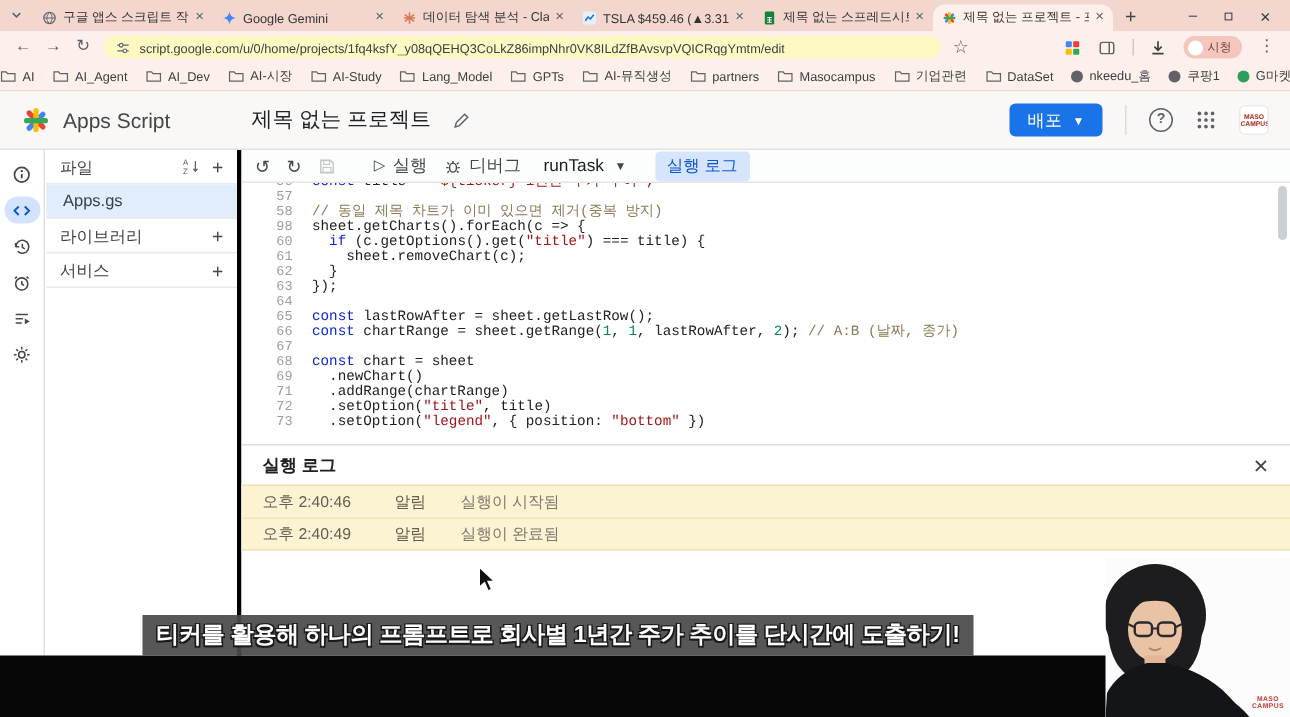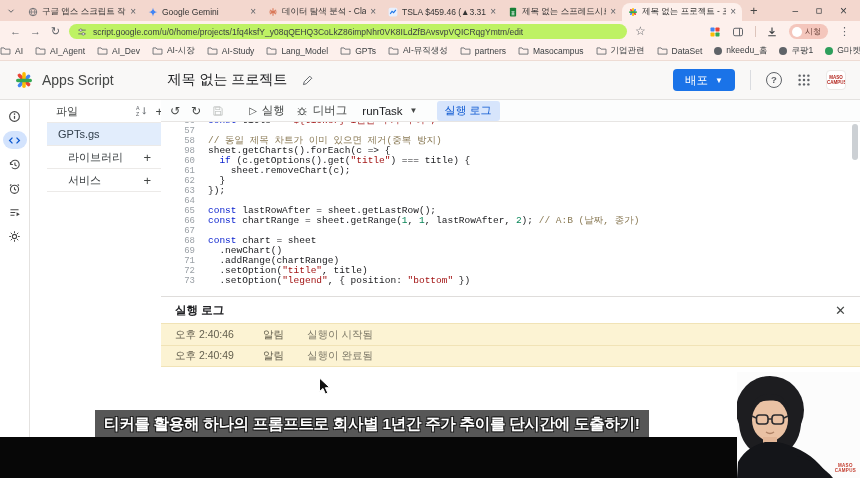--- a/index.html
+++ b/index.html
@@ -15,21 +15,21 @@
   .tab-label{flex:1;font-size:8.5px;white-space:nowrap;overflow:hidden;color:#333;}
   .tab-close{font-size:10px;color:#5f6368;line-height:10px;}
   .favicon{width:10px;height:10px;flex:0 0 auto;}
   .favicon svg{width:10px;height:10px;display:block;}
   .newtab{margin-left:8px;color:#454545;font-size:13px;align-self:center;line-height:18px;}
   .wincontrols{margin-left:auto;display:flex;gap:17px;padding-right:13px;color:#3c4043;align-self:center;align-items:center;}
   .wc{font-size:10px;line-height:10px;}
   .wc svg{width:8px;height:8px;display:block;}
   .navbar{position:absolute;top:21px;left:0;width:860px;height:21px;background:#fdf0ec;display:flex;align-items:center;gap:7px;padding:0 9px;box-sizing:border-box;}
   .nav-ic{color:#5f6368;font-size:11px;width:13px;text-align:center;line-height:13px;}
-  .urlbar{width:558px;height:15px;background:#bef264;border-radius:8px;display:flex;align-items:center;gap:6px;padding:0 8px;box-sizing:border-box;}
+  .urlbar{width:558px;height:15px;background:#fef9c3;border-radius:8px;display:flex;align-items:center;gap:6px;padding:0 8px;box-sizing:border-box;}
   .urlbar svg{width:10px;height:10px;flex:0 0 auto;}
   .url-text{font-size:8.5px;color:#3c4043;white-space:nowrap;overflow:hidden;}
   .nav-right{margin-left:auto;display:flex;align-items:center;gap:10px;}
   .nav-right .nav-ic svg{width:12px;height:12px;display:block;}
   .nav-divider{width:1px;height:11px;background:#ddc4bb;}
   .profile-pill{height:15px;background:#f4c6bc;border-radius:8px;display:flex;align-items:center;gap:3px;padding:0 7px 0 3px;}
   .pill-avatar{width:10px;height:10px;border-radius:50%;background:#fff;}
   .pill-label{font-size:8px;color:#6b443c;}
   .bookmarks{position:absolute;top:42px;left:0;width:860px;height:19px;background:#fdf0ec;border-bottom:1px solid #eedcd4;display:flex;align-items:center;gap:12px;padding:0 0;box-sizing:border-box;}
   .bm{display:flex;align-items:center;gap:4px;white-space:nowrap;font-size:8.5px;color:#3c4043;}
@@ -47,27 +47,27 @@
   .deploy-caret{font-size:8px;}
   .gas-divider{width:1px;height:20px;background:#dadce0;}
   .help-ic{width:14px;height:14px;border:1.4px solid #5f6368;border-radius:50%;color:#5f6368;font-size:9.5px;line-height:14px;text-align:center;font-weight:700;}
   .grid-ic svg{width:14px;height:14px;display:block;}
   .gas-avatar{width:20px;height:20px;border-radius:4px;background:#fff;border:1px solid #ece9e7;color:#b3261e;font-weight:700;font-size:4.5px;line-height:5px;text-align:center;box-sizing:border-box;padding-top:4px;overflow:hidden;}
   
   .rail{position:absolute;top:100px;left:0;width:30px;height:337px;background:#fff;border-right:1px solid #e4e2e0;box-sizing:border-box;display:flex;flex-direction:column;align-items:center;padding-top:7px;gap:6px;}
   .rail-item{width:24px;height:18px;border-radius:9px;display:flex;align-items:center;justify-content:center;color:#474747;}
   .rail-item.active{background:#d3e3fd;color:#0b57d0;}
   .rail-item svg{width:13px;height:13px;display:block;}
-  .filepanel{position:absolute;top:100px;left:47px;width:130px;height:337px;background:#fff;border-right:5px solid #000000;box-sizing:border-box;}
+  .filepanel{position:absolute;top:100px;left:31px;width:130px;height:337px;background:#fff;border-right:3px solid #000000;box-sizing:border-box;}
   .fp-header{height:22px;display:flex;align-items:center;padding:0 9px;gap:7px;border-bottom:1px solid #eceae8;}
   .fp-title{font-size:11px;color:#444746;flex:1;}
   .fp-az svg{width:12px;height:12px;display:block;color:#5f6368;}
   .fp-plus{color:#444746;font-size:13px;line-height:13px;}
   .file-row{height:22px;display:flex;align-items:center;padding:0 11px;background:#e2edfc;font-size:11px;color:#33404d;border-bottom:1px solid #eceae8;}
-  .fp-sec{height:22px;display:flex;align-items:center;justify-content:space-between;padding:0 21px;font-size:11px;color:#3c4043;border-bottom:1px solid #eceae8;}
+  .fp-sec{height:22px;display:flex;align-items:center;justify-content:space-between;padding:0 9px;font-size:11px;color:#3c4043;border-bottom:1px solid #eceae8;}
   
   .ed-toolbar{position:absolute;top:100px;left:161px;width:699px;height:22px;background:#fcfdfd;border-bottom:1px solid #e7e5e3;display:flex;align-items:center;gap:11px;padding:0 9px;box-sizing:border-box;color:#444746;font-size:11.5px;}
   .tb-ic{font-size:12px;line-height:12px;color:#444746;}
   .tb-ic svg{width:12px;height:12px;display:block;}
   .tb-ic.disabled{color:#c4c7c5;}
   .tb-group{display:flex;align-items:center;gap:5px;}
   .tb-play{font-size:10px;}
   .tb-fn{color:#202124;display:flex;align-items:center;gap:7px;margin-left:4px;}
   .tb-caret{font-size:8px;color:#444746;}
   .tb-log{background:#d7e5fc;color:#0b57d0;padding:2.5px 8px;border-radius:3px;font-size:11px;margin-left:8px;}
@@ -428,21 +428,21 @@
       <span class="fp-az">
           <svg viewBox="0 0 16 16">
             <text x="0" y="7" font-size="7" fill="#5f6368">A</text>
             <text x="0" y="15" font-size="7" fill="#5f6368">Z</text>
             <path d="M11 3v9M9.2 10l1.8 2.2L12.8 10" stroke="#5f6368" fill="none" stroke-width="1.1"></path>
           </svg>
         </span>
       <span class="fp-plus">+</span>
     </div>
     <div class="file-row">
-      <span>GPTs.gs</span>
+      <span>Apps.gs</span>
     </div>
     <div class="fp-sec">
       <span>라이브러리</span>
       <span class="fp-plus">+</span>
     </div>
     <div class="fp-sec">
       <span>서비스</span>
       <span class="fp-plus">+</span>
     </div>
   </div>

